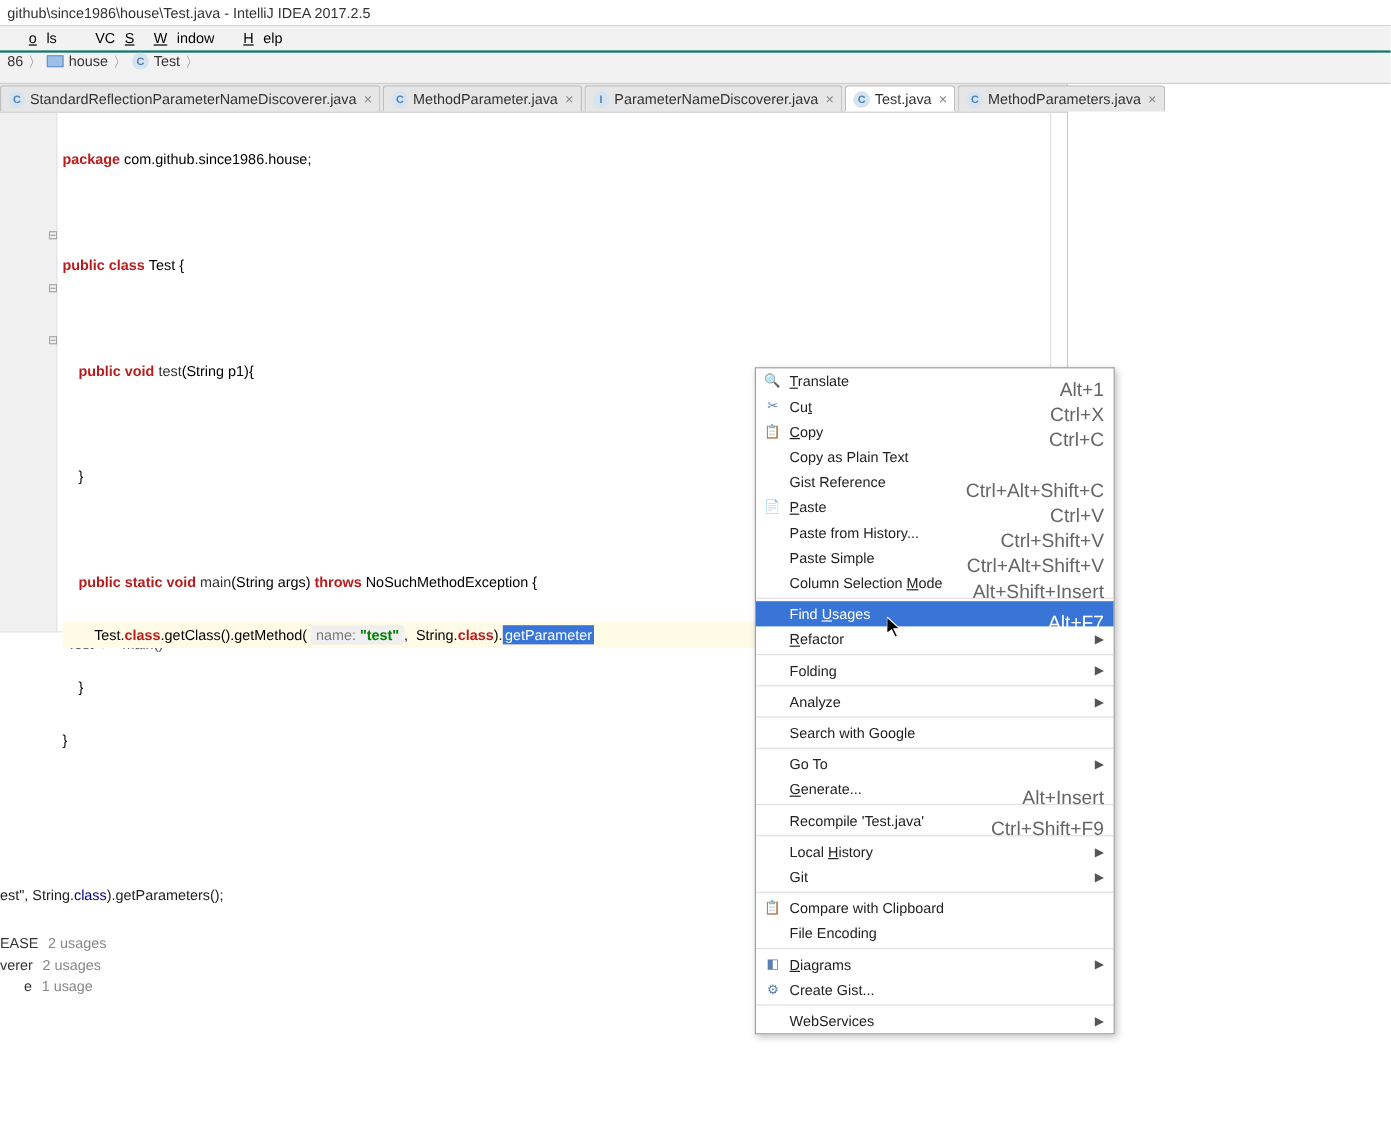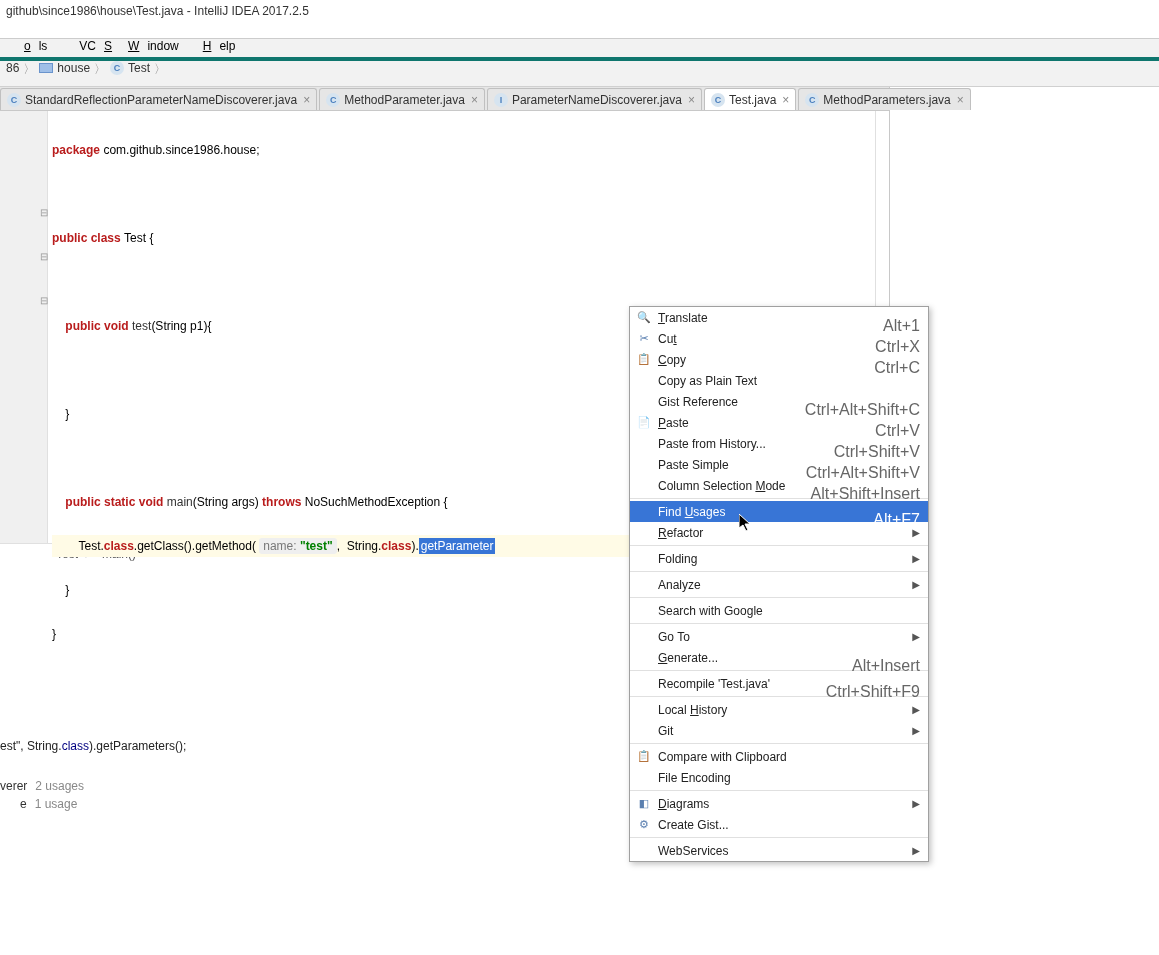--- a/index.html
+++ b/index.html
@@ -1,18 +1,18 @@
 <!DOCTYPE html>
 <html><head>
 <meta charset="utf-8">
 <style>
 * { margin:0; padding:0; box-sizing:border-box; font-family:"Segoe UI",Tahoma,Arial,sans-serif; font-size:12px; }
 body { width:1159px; height:955px; background:#fff; position:relative; overflow:hidden; }
-.titlebar { height:39px; background:#fff; border-bottom:1px solid #ccc; padding-left:6px; line-height:22px; color:#333; }
-.menubar { height:22px; background:#f2f2f2; border-bottom:4px solid #0f766e; display:flex; }
+.titlebar { height:22px; background:#fff; border-bottom:1px solid #ccc; padding-left:6px; line-height:22px; color:#333; }
+.menubar { height:22px; background:#f2f2f2; border-bottom:2px solid #0f766e; display:flex; align-items:center; }
 .menubar span { padding:0 8px; cursor:default; }
 .breadcrumb { height:26px; background:#f2f2f2; border-bottom:1px solid #d0d0d0; display:flex; align-items:flex-start; padding:0 4px; }
 .crumb { display:flex; align-items:center; color:#333; padding:0 2px; }
 .crumb-sep { color:#888; margin:0 2px; }
 .folder-icon { width:14px; height:10px; background:#9fbfe8; border:1px solid #6a94cc; margin-right:4px; }
 .class-icon { width:14px; height:14px; border-radius:7px; background:#d6e4f0; color:#4a7fbe; font-size:9px; line-height:14px; text-align:center; margin-right:4px; font-weight:bold; }
 .tabs { height:24px; background:#e6e6e6; border-bottom:1px solid #c8c8c8; display:flex; align-items:flex-end; }
 .tab { height:22px; border:1px solid #c0c0c0; border-bottom:none; background:#e6e6e6; display:flex; align-items:center; padding:0 6px; margin-right:2px; color:#333; border-radius:3px 3px 0 0; }
 .tab.active { background:#fff; }
 .tab .close { margin-left:6px; color:#888; }
@@ -134,20 +134,21 @@
   <span class="sep">〉</span>
   <span>main()</span>
 </div>
 </div>
 
 <div class="bottom-strip">
   <div class="bottom-code">
     <span>est", String.</span><span class="kw2">class</span><span>).</span><span class="bold">getParameters</span><span>();</span>
   </div>
   <div class="usage-list" id="usages">
+      <div class="row" style="padding-left: 0px;"><span>EASE</span><span class="cnt">2 usages</span></div>
       <div class="row" style="padding-left: 0px;"><span>verer</span><span class="cnt">2 usages</span></div>
       <div class="row" style="padding-left: 20px;"><span>e</span><span class="cnt">1 usage</span></div>
     </div>
 </div>
 
 <div class="context-menu" id="ctx">
     <div class="cm-item">
       <span class="cm-icon">🔍</span>
       <span><u class="mn">T</u>ranslate</span>
       <span class="shortcut">Alt+1</span>

